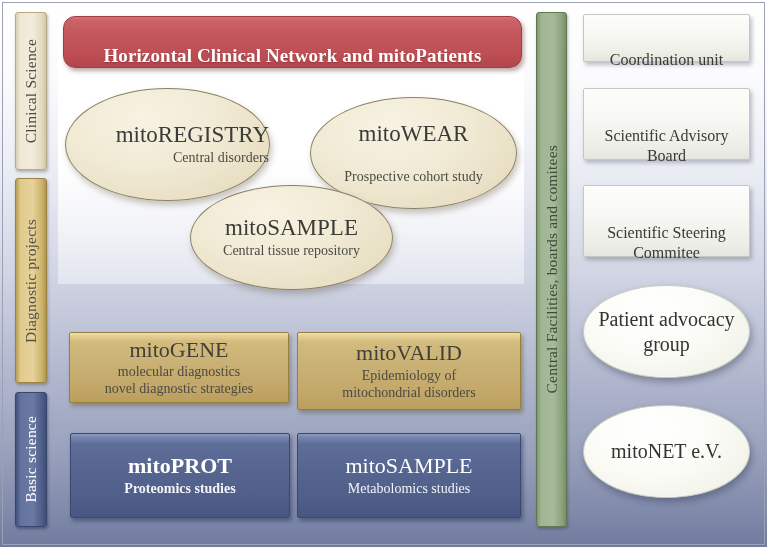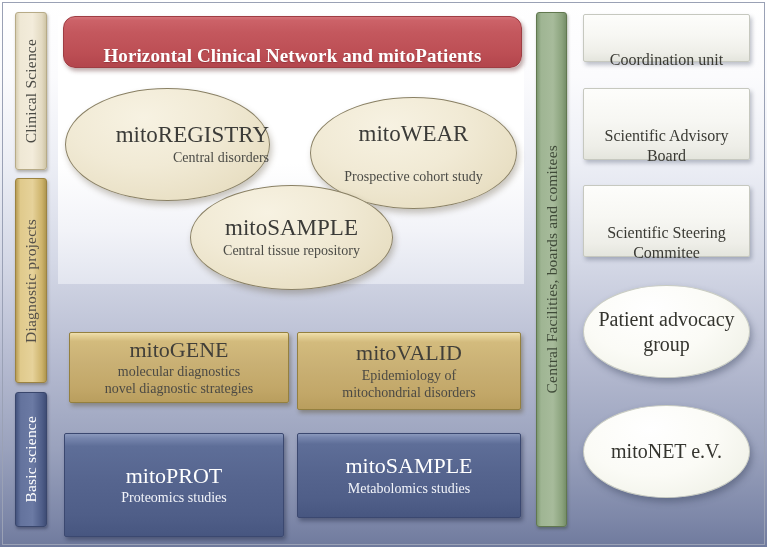--- a/index.html
+++ b/index.html
@@ -183,21 +183,21 @@
     <span class="sub">molecular diagnostics</span>
     <span class="sub" style="margin-top:0;text-align:center;">novel diagnostic strategies</span>
   </div>
 
   <div class="shp box gold" style="left:297px;top:332px;width:224px;height:78px;">
     <span class="ttl">mitoVALID</span>
     <span class="sub">Epidemiology of</span>
     <span class="sub" style="margin-top:0;">mitochondrial disorders</span>
   </div>
 
-  <div class="shp box blue" style="left:64px;top:433px;width:220px;height:104px;">
+  <div class="shp box blue" style="left:70px;top:433px;width:220px;height:85px;font-weight:bold;">
     <span class="ttl">mitoPROT</span>
     <span class="sub">Proteomics studies</span>
   </div>
 
   <div class="shp box blue" style="left:297px;top:433px;width:224px;height:85px;">
     <span class="ttl">mitoSAMPLE</span>
     <span class="sub">Metabolomics studies</span>
   </div>
 
   <div class="shp box white" style="left:583px;top:14px;width:167px;height:48px;">

